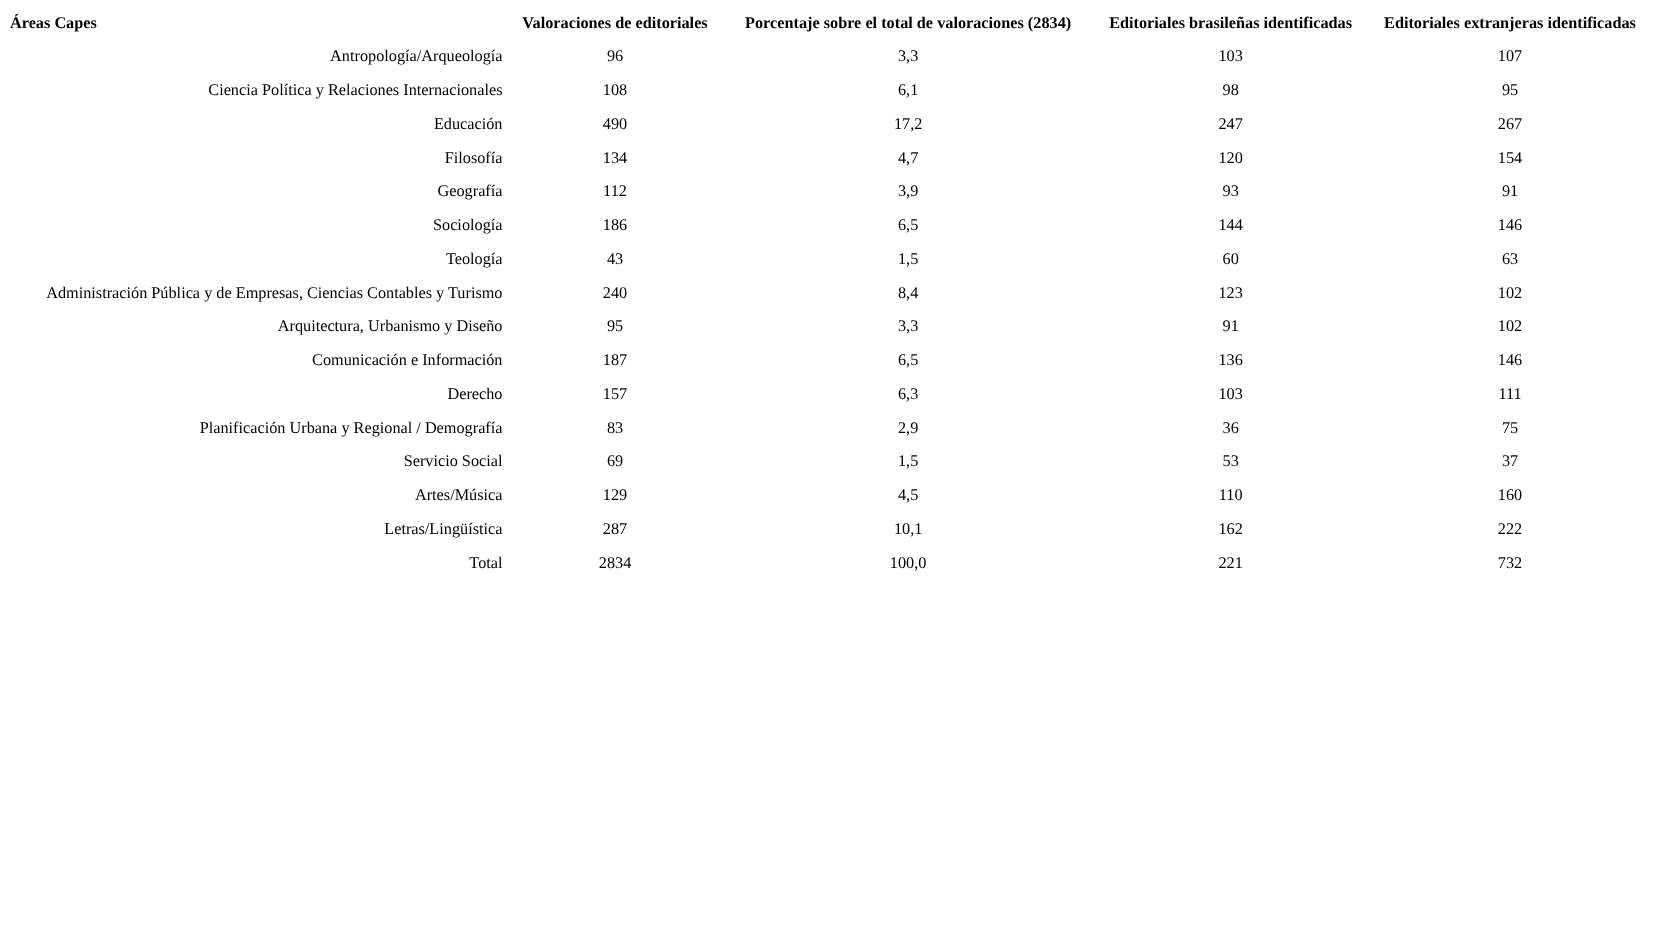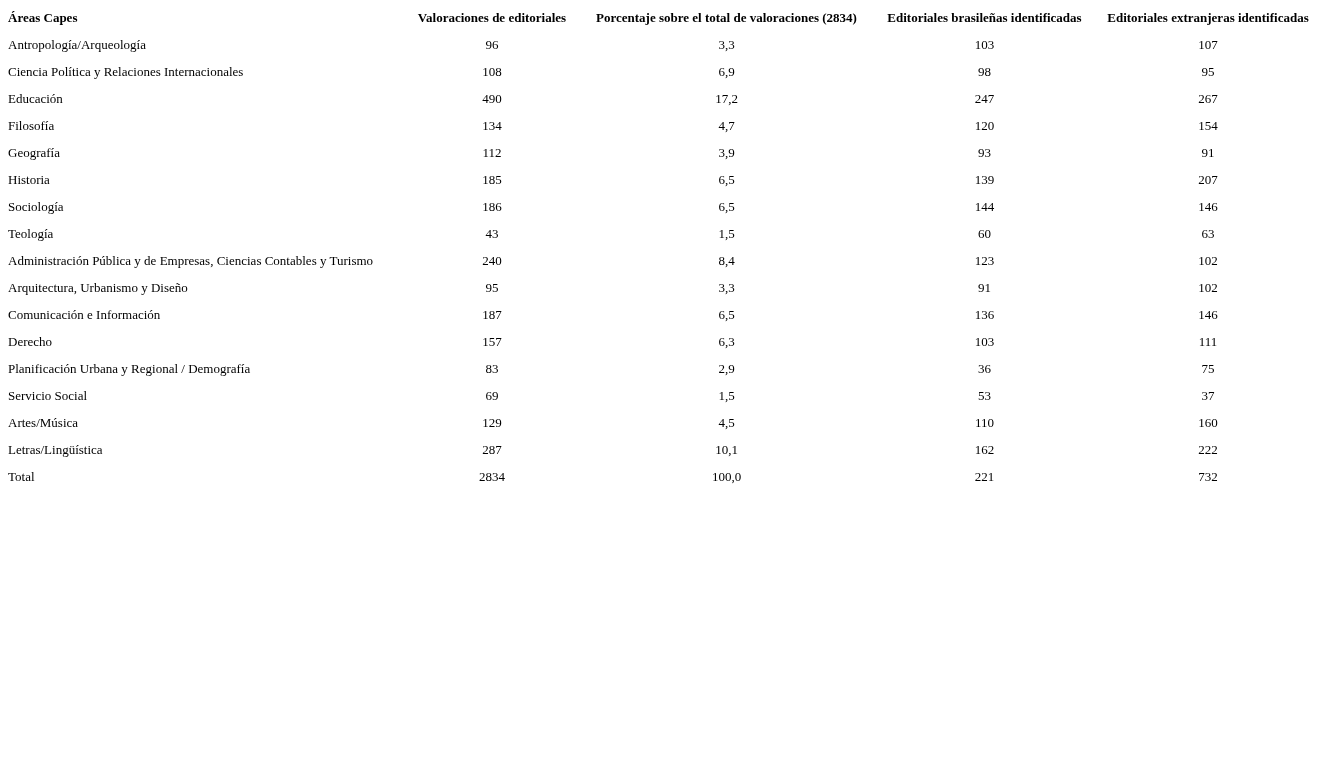--- a/index.html
+++ b/index.html
@@ -36,21 +36,21 @@
       margin-top: 24px;
     }
     table.data-table th.col-area {
       text-align: left;
     }
     table.data-table td {
       text-align: center;
       font-weight: normal;
     }
     table.data-table td.cell-area {
-      text-align: left;
+      text-align: right;
     }
     
     col.c0 { width: 402px; }
     col.c1 { width: 172px; }
     col.c2 { width: 297px; }
     col.c3 { width: 219px; }
     col.c4 { width: 228px; }
   </style>
 </head>
 <body>
@@ -76,21 +76,21 @@
       <tr>
         <td class="cell-area">Antropología/Arqueología</td>
         <td>96</td>
         <td>3,3</td>
         <td>103</td>
         <td>107</td>
       </tr>
       <tr>
         <td class="cell-area">Ciencia Política y Relaciones Internacionales</td>
         <td>108</td>
-        <td>6,9</td>
+        <td>6,1</td>
         <td>98</td>
         <td>95</td>
       </tr>
       <tr>
         <td class="cell-area">Educación</td>
         <td>490</td>
         <td>17,2</td>
         <td>247</td>
         <td>267</td>
       </tr>
@@ -100,27 +100,20 @@
         <td>4,7</td>
         <td>120</td>
         <td>154</td>
       </tr>
       <tr>
         <td class="cell-area">Geografía</td>
         <td>112</td>
         <td>3,9</td>
         <td>93</td>
         <td>91</td>
-      </tr>
-      <tr>
-        <td class="cell-area">Historia</td>
-        <td>185</td>
-        <td>6,5</td>
-        <td>139</td>
-        <td>207</td>
       </tr>
       <tr>
         <td class="cell-area">Sociología</td>
         <td>186</td>
         <td>6,5</td>
         <td>144</td>
         <td>146</td>
       </tr>
       <tr>
         <td class="cell-area">Teología</td>

